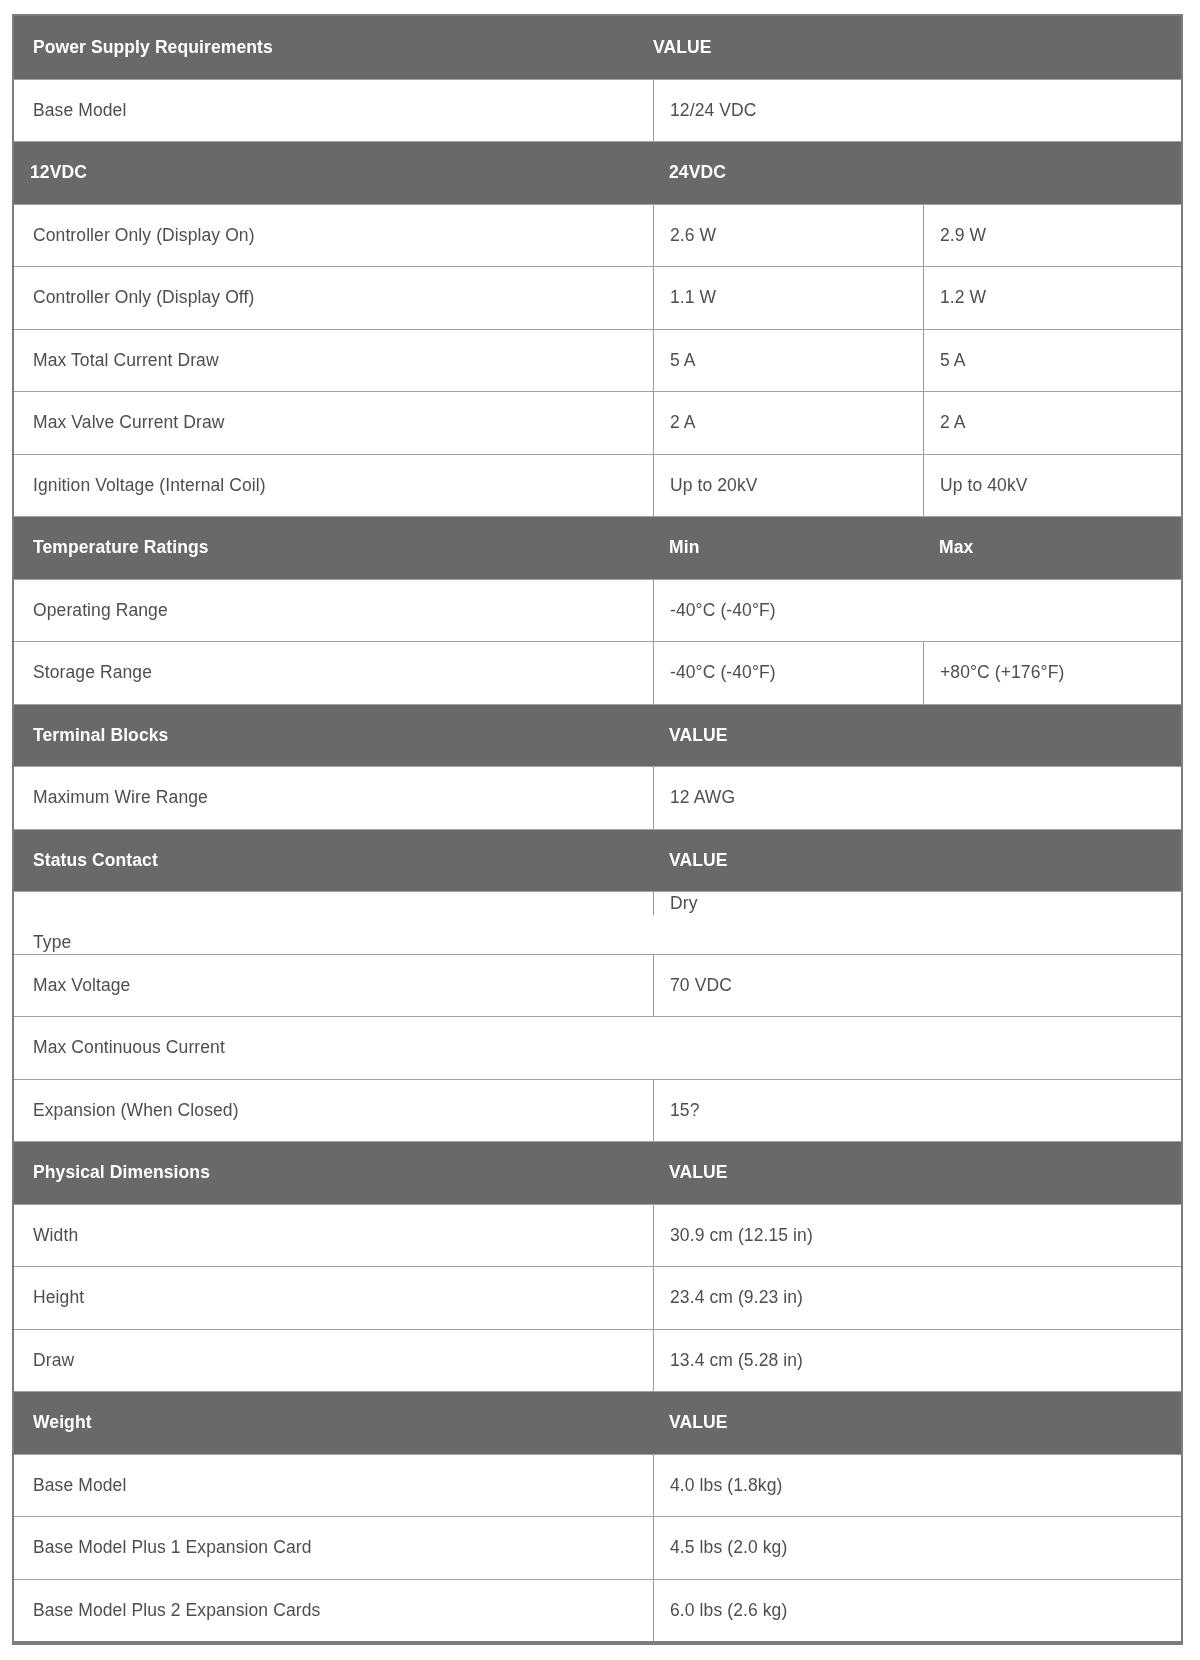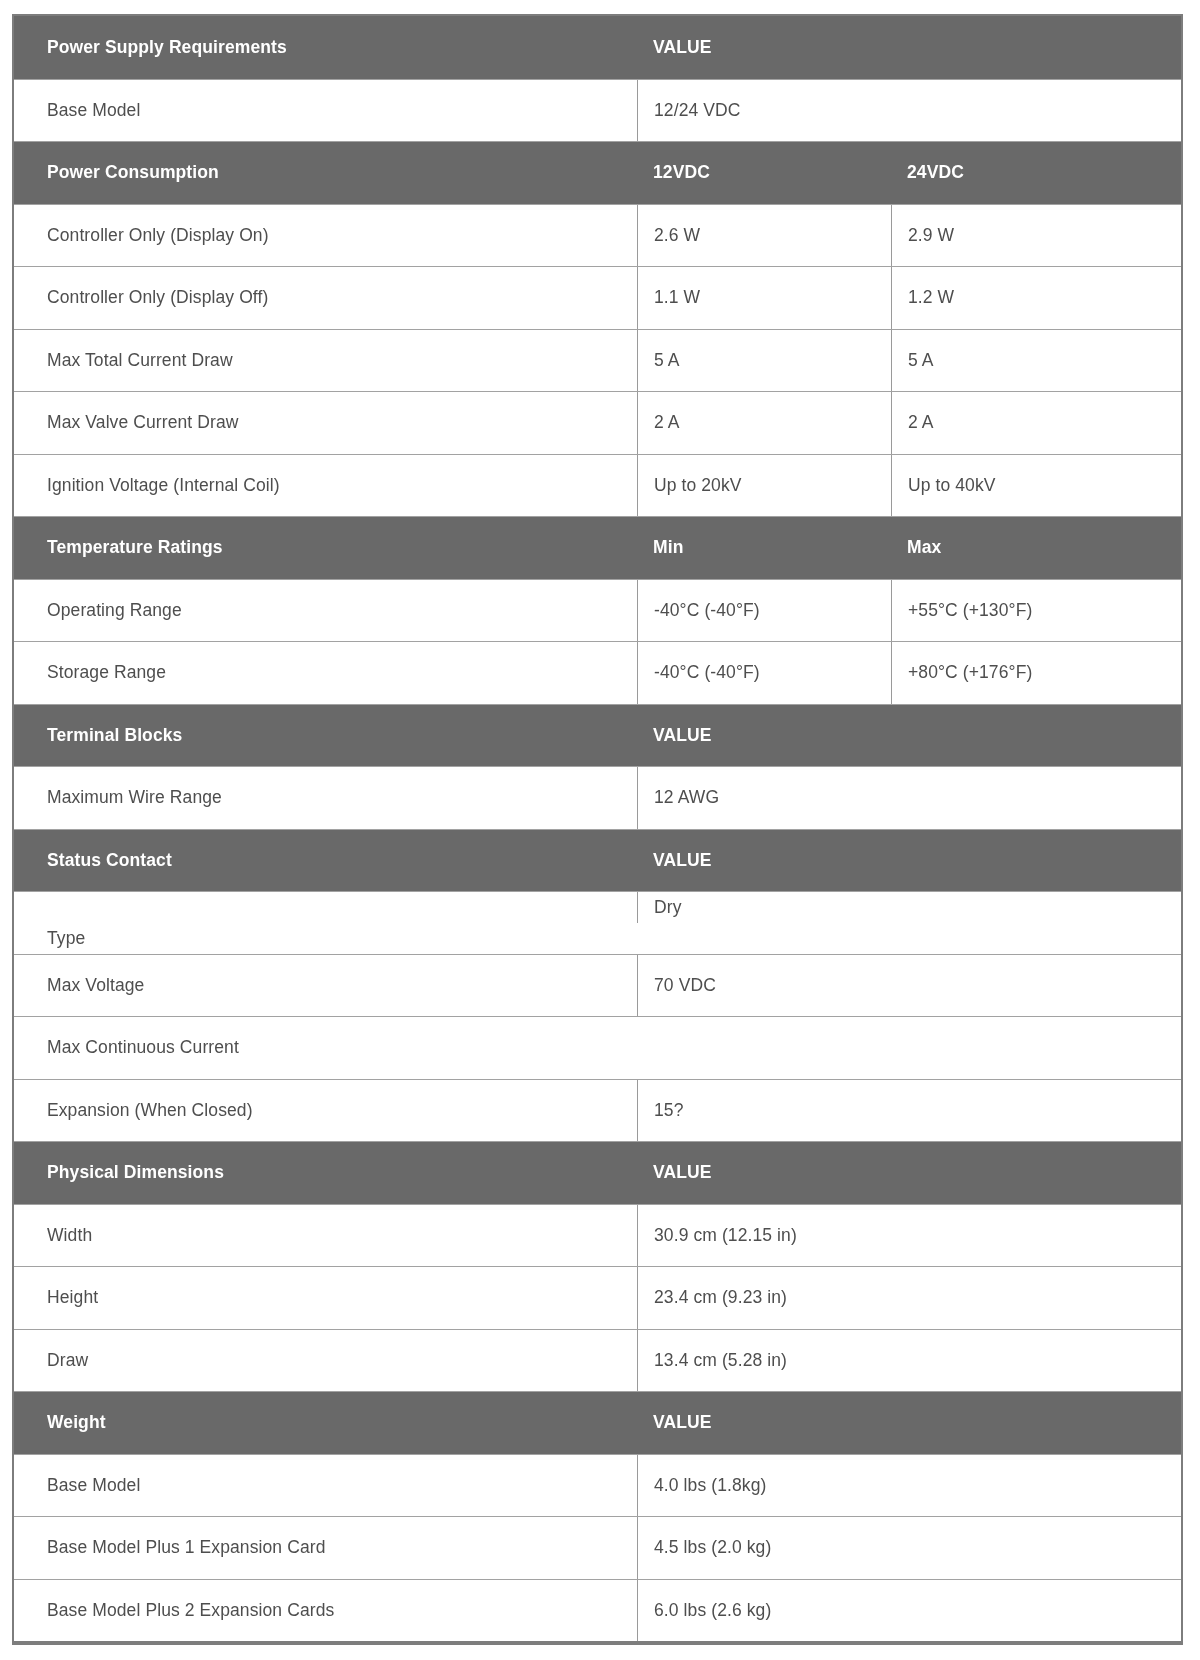--- a/index.html
+++ b/index.html
@@ -20,54 +20,53 @@
     width:1171px;
     border:2px solid var(--outer-border);
     border-bottom-width:4px;
     background:#ffffff;
   }
   .row{
     display:grid;
     grid-template-columns:623px 254px 1fr;
     height:62.5px;
   }
-  .row + .row{border-top:1px solid var(--row-border);}
+  .row + .row{border-top:1px solid var(--row-border);gap:16px;}
   .row.header{
     background:var(--header-bg);
     color:var(--header-text);
     font-weight:700;
   }
   .row.data{background:#ffffff;color:var(--body-text);}
   .cell{
     display:flex;
     align-items:center;
     font-size:17.5px;
     letter-spacing:0.1px;
     overflow:hidden;
     white-space:nowrap;
   }
-  .cell.label{padding-left:33px;}
+  .cell.label{padding-left:19px;}
   .cell.value{padding-left:16px;text-align:right;}
   .row.data .cell.value{border-left:1.5px solid var(--col-border);}
   .cell.span2{grid-column:2 / 4;}
 </style>
 </head>
 <body>
 
 <div class="spec-table" id="spec-table">
     <div class="row header">
       <div class="cell label">Power Supply Requirements</div>
       <div class="cell value span2">VALUE</div>
     </div>
     <div class="row data">
       <div class="cell label">Base Model</div>
       <div class="cell value span2">12/24 VDC</div>
     </div>
     <div class="row header">
-      <div class="cell label">Power Consumption</div>
       <div class="cell value">12VDC</div>
       <div class="cell value">24VDC</div>
     </div>
     <div class="row data">
       <div class="cell label">Controller Only (Display On)</div>
       <div class="cell value">2.6 W</div>
       <div class="cell value">2.9 W</div>
     </div>
     <div class="row data">
       <div class="cell label">Controller Only (Display Off)</div>
@@ -90,21 +89,20 @@
       <div class="cell value">Up to 40kV</div>
     </div>
     <div class="row header">
       <div class="cell label">Temperature Ratings</div>
       <div class="cell value">Min</div>
       <div class="cell value">Max</div>
     </div>
     <div class="row data">
       <div class="cell label">Operating Range</div>
       <div class="cell value">-40°C (-40°F)</div>
-      <div class="cell value">+55°C (+130°F)</div>
     </div>
     <div class="row data">
       <div class="cell label">Storage Range</div>
       <div class="cell value">-40°C (-40°F)</div>
       <div class="cell value">+80°C (+176°F)</div>
     </div>
     <div class="row header">
       <div class="cell label">Terminal Blocks</div>
       <div class="cell value span2">VALUE</div>
     </div>

